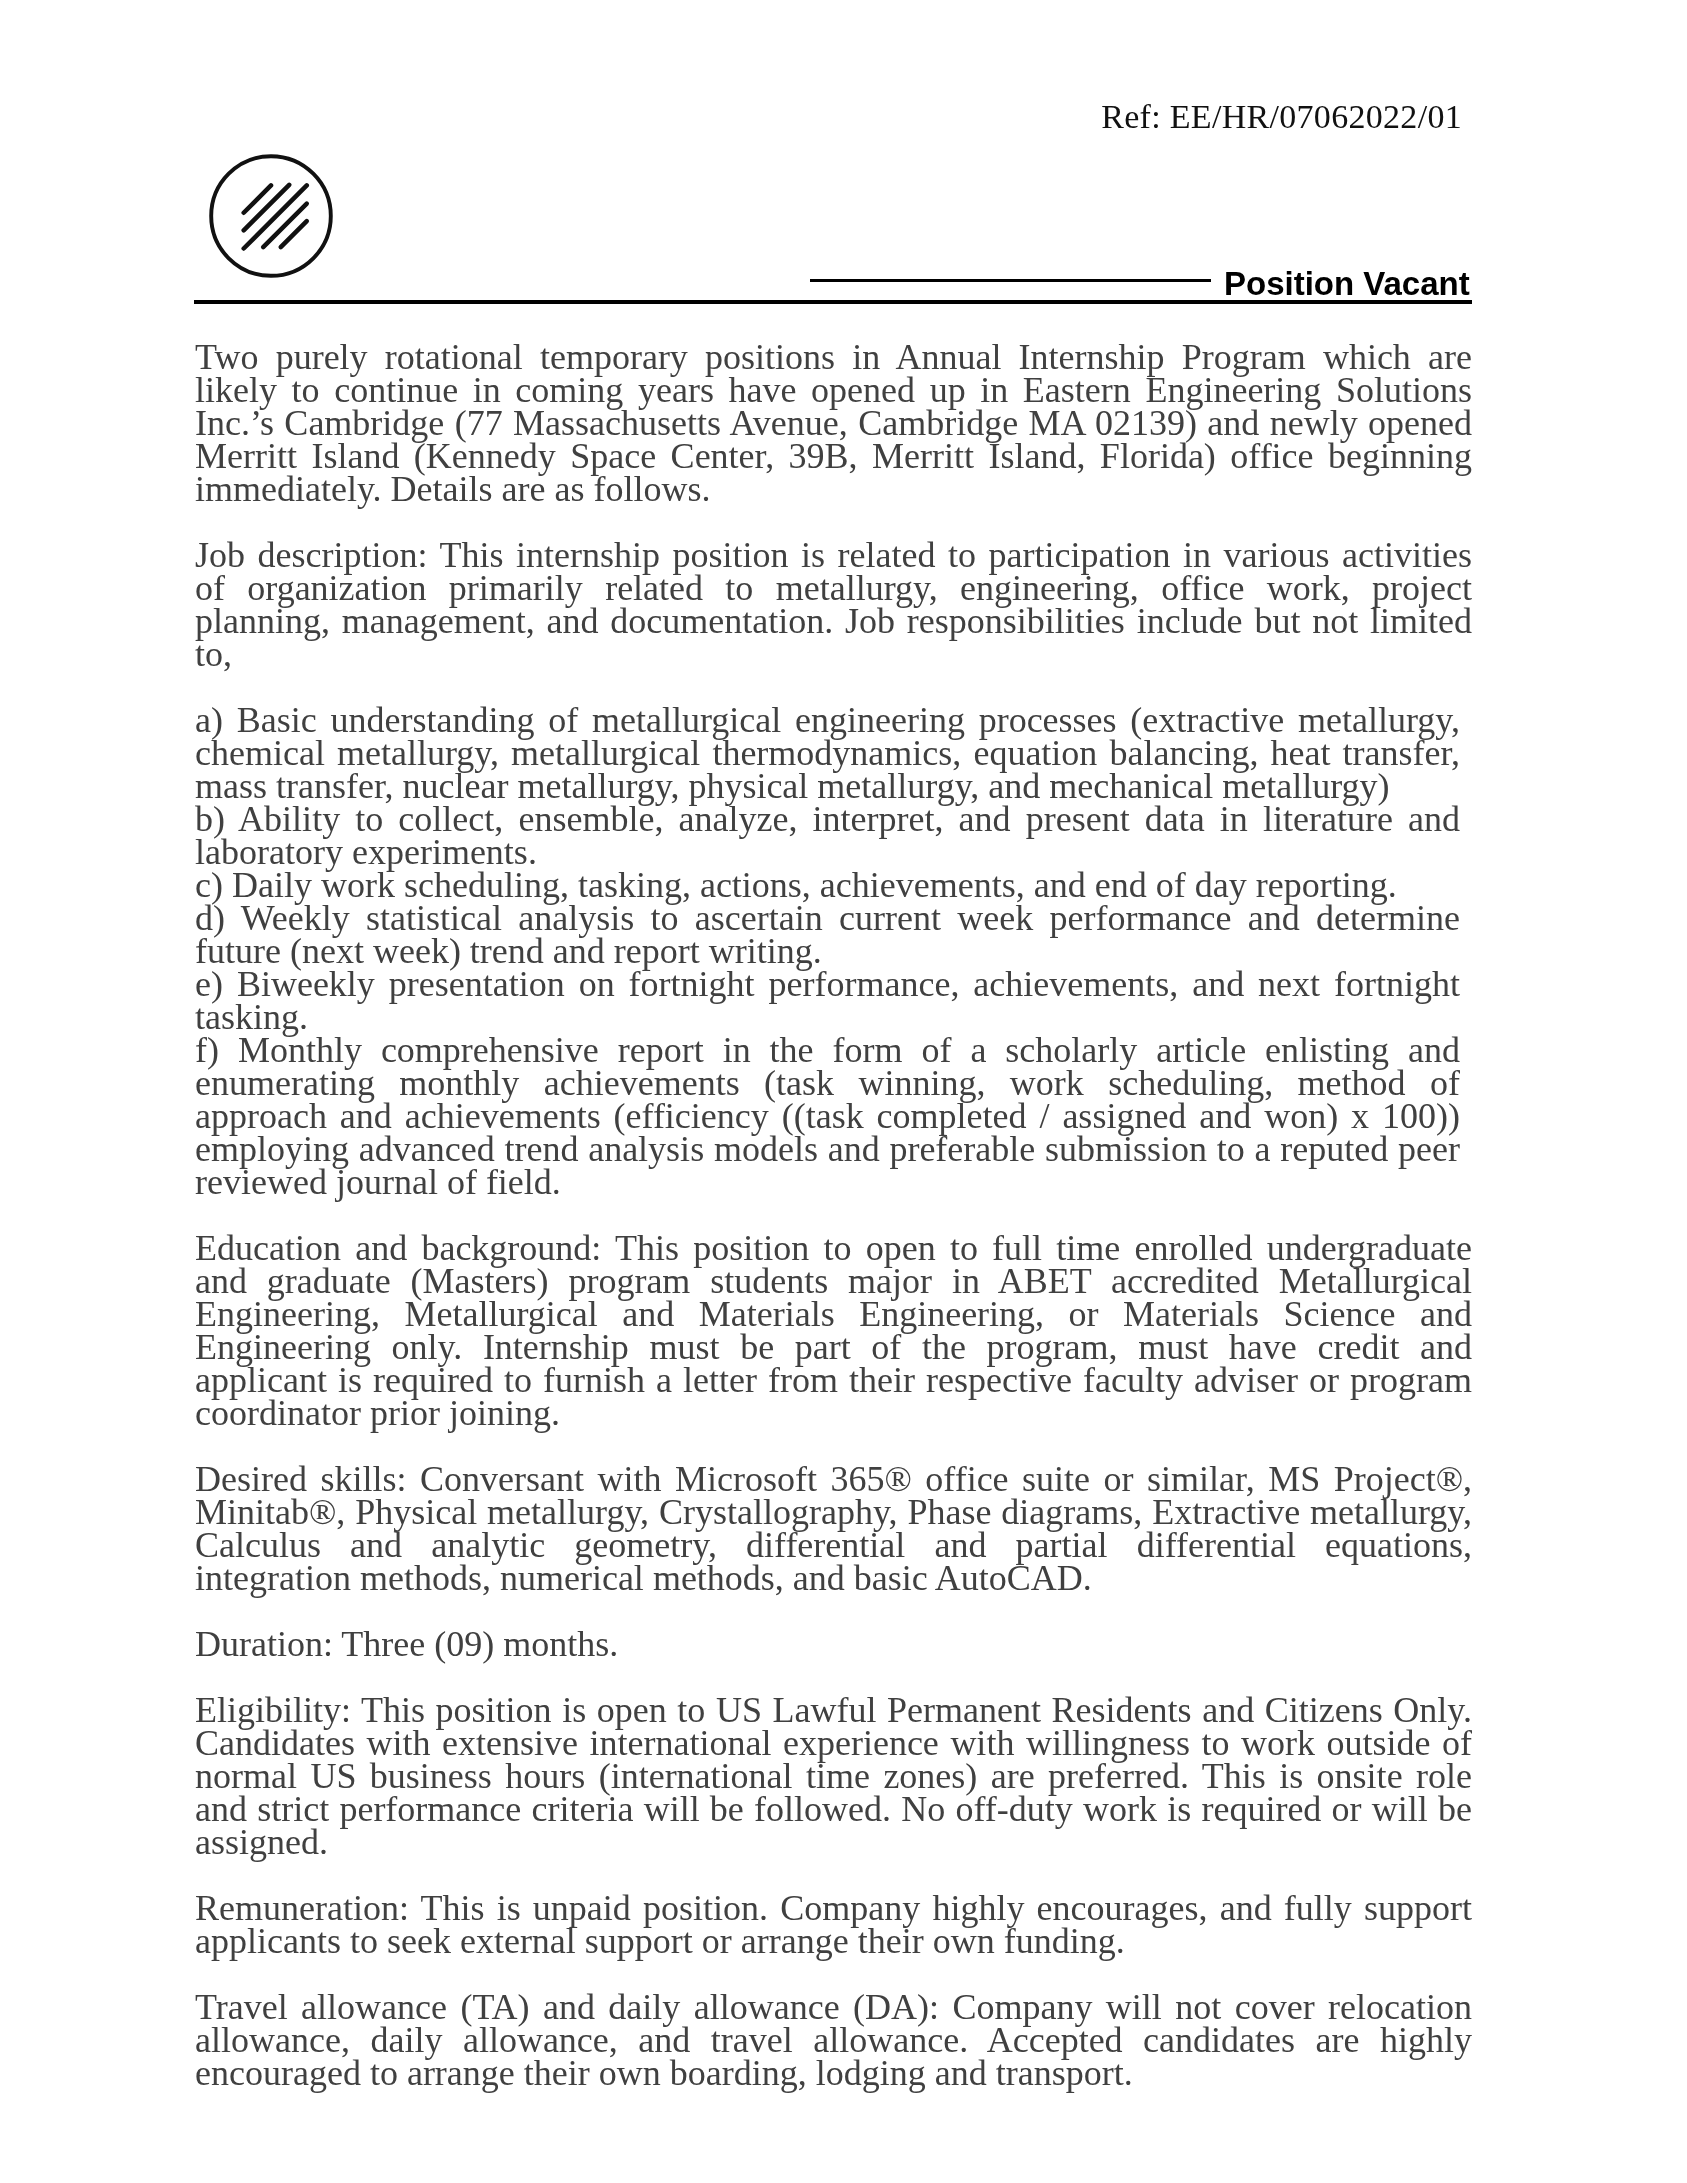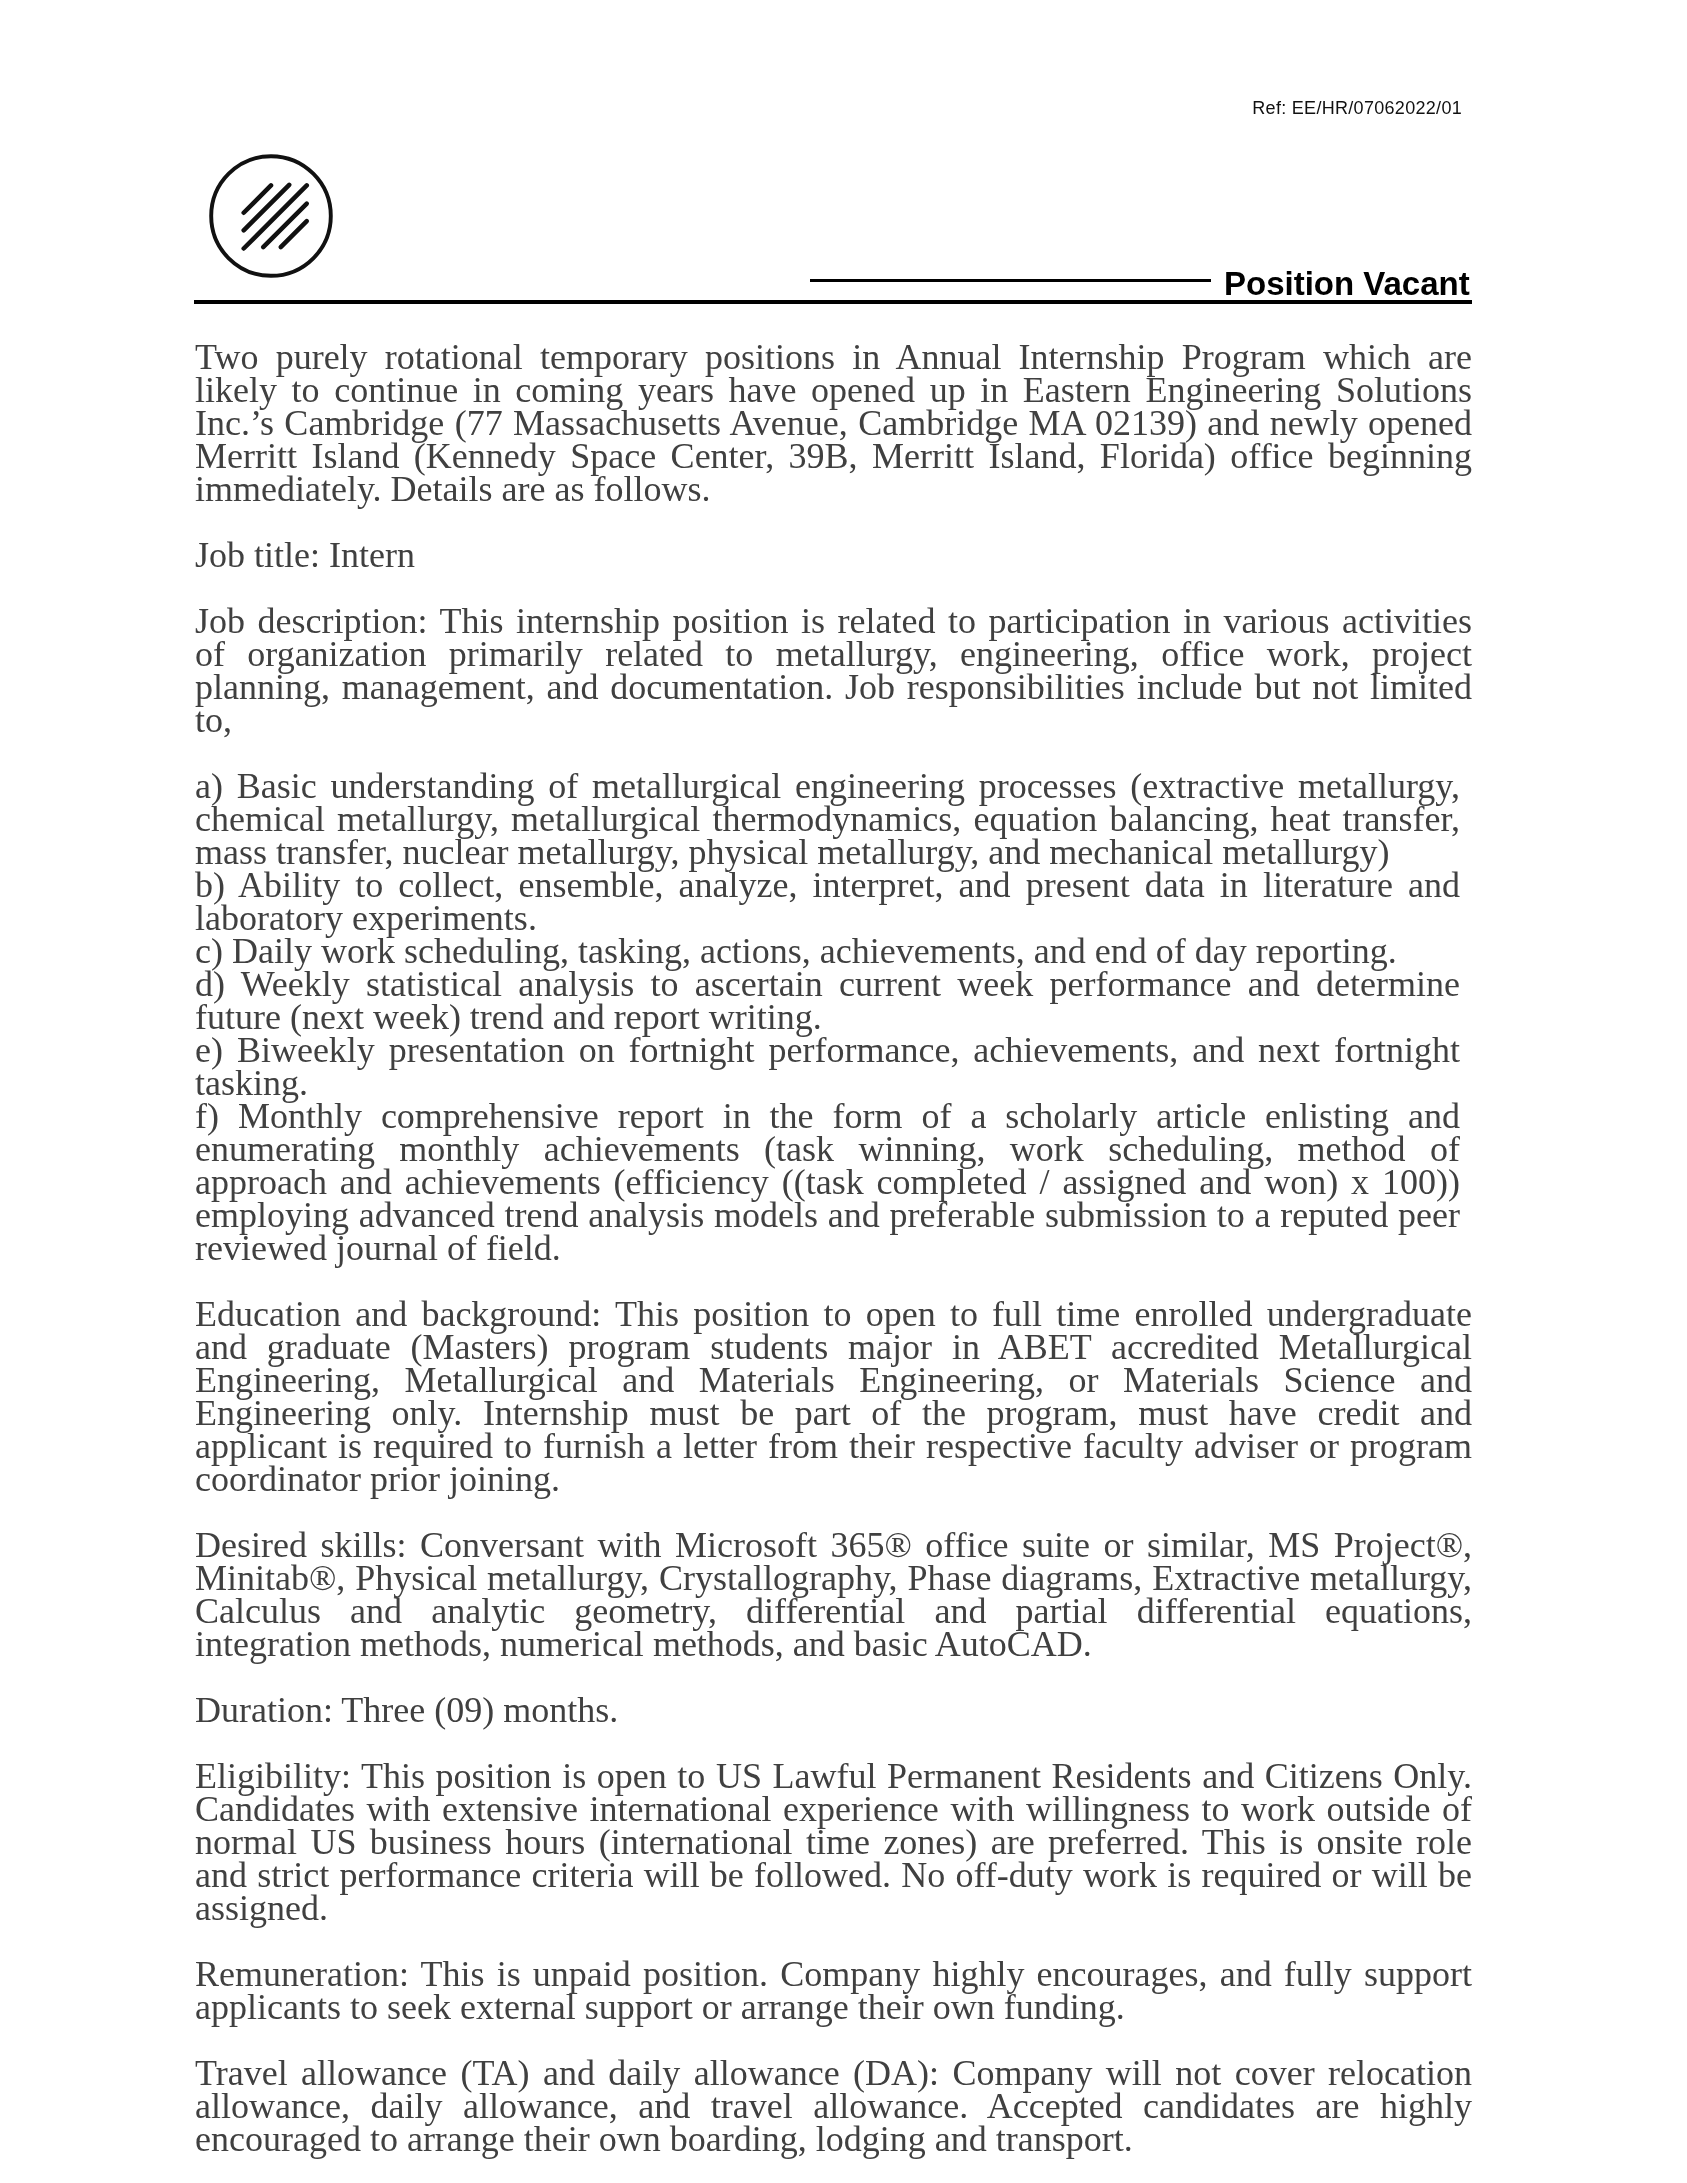--- a/index.html
+++ b/index.html
@@ -1,20 +1,20 @@
 <!DOCTYPE html>
 <html style="font-size:10.6px"><head>
   <meta charset="utf-8">
   <style>
     html, body { margin: 0; padding: 0; background: #ffffff; }
     body { width: 1687px; height: 2183px; position: relative; overflow: hidden; color: #000; }
     .ref {
       position: absolute; top: 98px; right: 225px;
-      font-family: Liberation Sans, sans-serif;
-      font-size: 18px; letter-spacing: 0.3px; color: #111;
+      font-family: Liberation Serif, serif;
+      font-size: 34px; letter-spacing: 0.3px; color: #111;
     }
     .logo { position: absolute; left: 206px; top: 151px; width: 130px; height: 130px; }
     .short-line { position: absolute; left: 810px; top: 279px; width: 401px; height: 3.3px; background: #000; }
     .pos-vacant {
       position: absolute; left: 1224px; top: 265px;
       font-family: "Liberation Sans", "DejaVu Sans", sans-serif;
       font-weight: bold; font-size: 33px; color: #000;
     }
     .rule { position: absolute; left: 194px; top: 300px; width: 1278px; height: 4px; background: #000; }
     .body {
@@ -41,21 +41,20 @@
     <line x1="115" y1="148" x2="155" y2="108"></line>
   </g>
 </svg>
 
 <div class="short-line"></div>
 <div class="pos-vacant">Position Vacant</div>
 <div class="rule"></div>
 
 <div class="body">
   <p>Two purely rotational temporary positions in Annual Internship Program which are likely to continue in coming years have opened up in Eastern Engineering Solutions Inc.’s Cambridge (77 Massachusetts Avenue, Cambridge MA 02139) and newly opened Merritt Island (Kennedy Space Center, 39B, Merritt Island, Florida) office beginning immediately. Details are as follows.</p>
-  <p>Job title: Intern</p>
   <p>Job description: This internship position is related to participation in various activities of organization primarily related to metallurgy, engineering, office work, project planning, management, and documentation. Job responsibilities include but not limited to,</p>
   <div class="list">
     <div>a) Basic understanding of metallurgical engineering processes (extractive metallurgy, chemical metallurgy, metallurgical thermodynamics, equation balancing, heat transfer, mass transfer, nuclear metallurgy, physical metallurgy, and mechanical metallurgy)</div>
     <div>b) Ability to collect, ensemble, analyze, interpret, and present data in literature and laboratory experiments.</div>
     <div>c) Daily work scheduling, tasking, actions, achievements, and end of day reporting.</div>
     <div>d) Weekly statistical analysis to ascertain current week performance and determine future (next week) trend and report writing.</div>
     <div>e) Biweekly presentation on fortnight performance, achievements, and next fortnight tasking.</div>
     <div>f) Monthly comprehensive report in the form of a scholarly article enlisting and enumerating monthly achievements (task winning, work scheduling, method of approach and achievements (efficiency ((task completed / assigned and won) x 100)) employing advanced trend analysis models and preferable submission to a reputed peer reviewed journal of field.</div>
   </div>
   <p>Education and background: This position to open to full time enrolled undergraduate and graduate (Masters) program students major in ABET accredited Metallurgical Engineering, Metallurgical and Materials Engineering, or Materials Science and Engineering only. Internship must be part of the program, must have credit and applicant is required to furnish a letter from their respective faculty adviser or program coordinator prior joining.</p>

